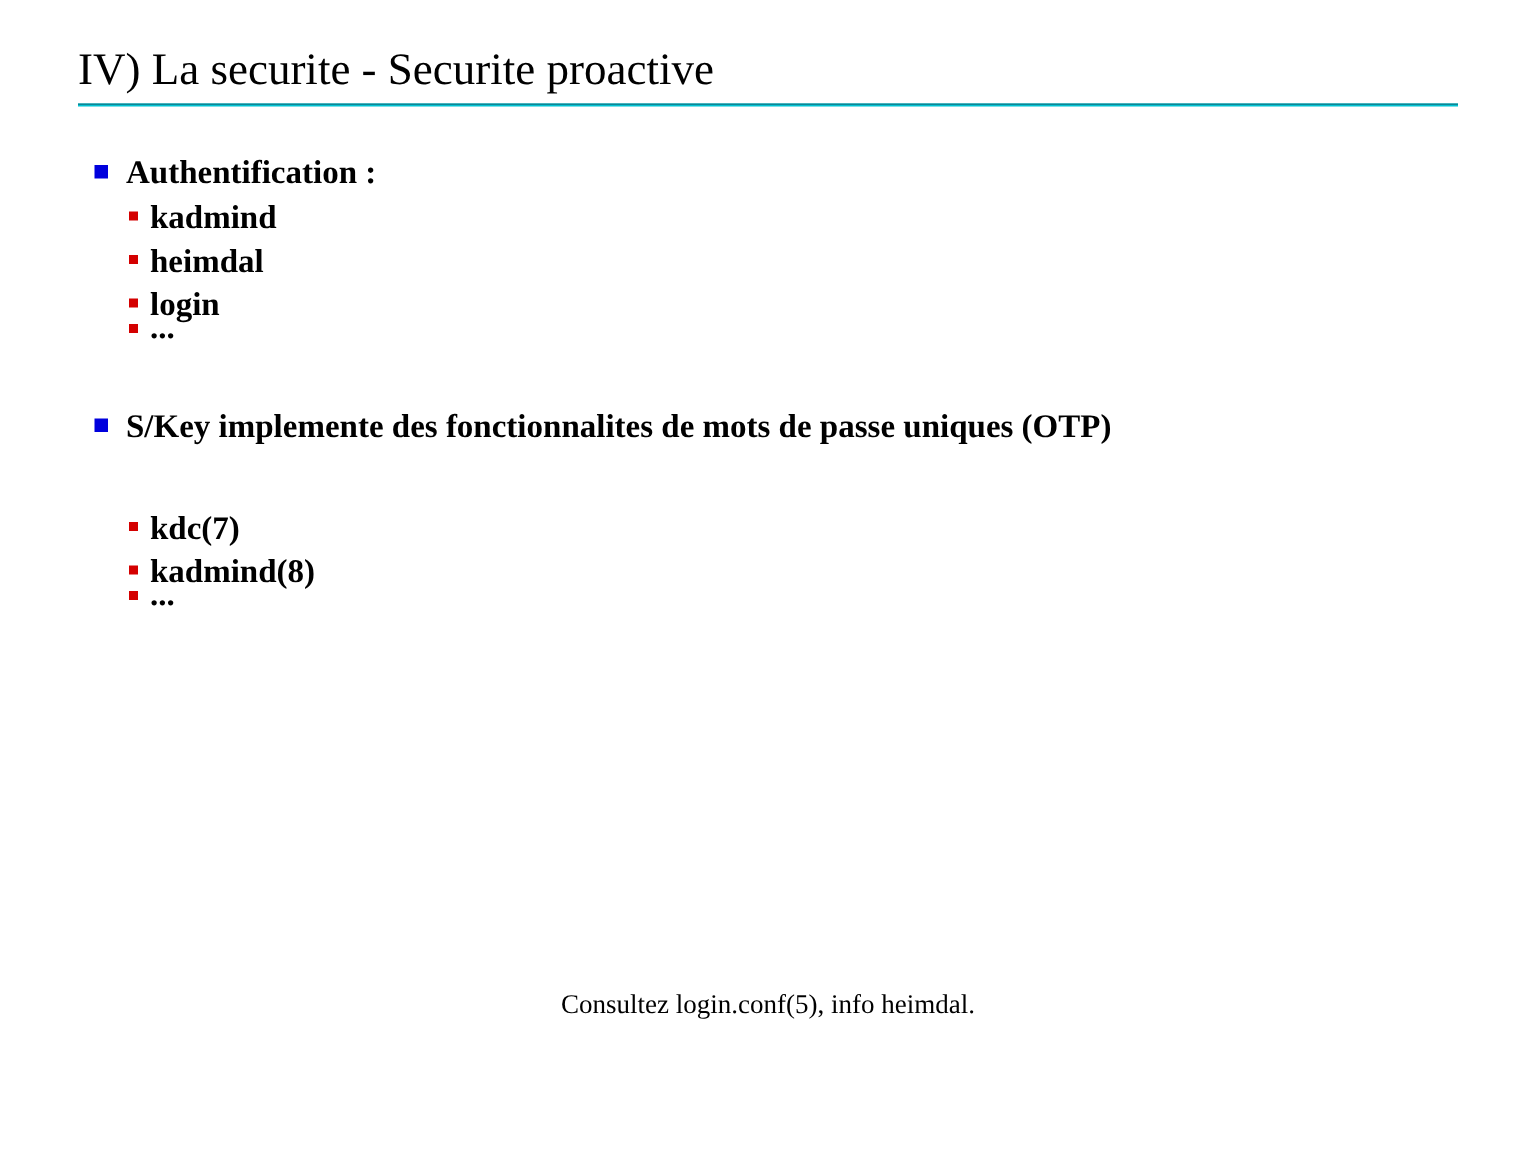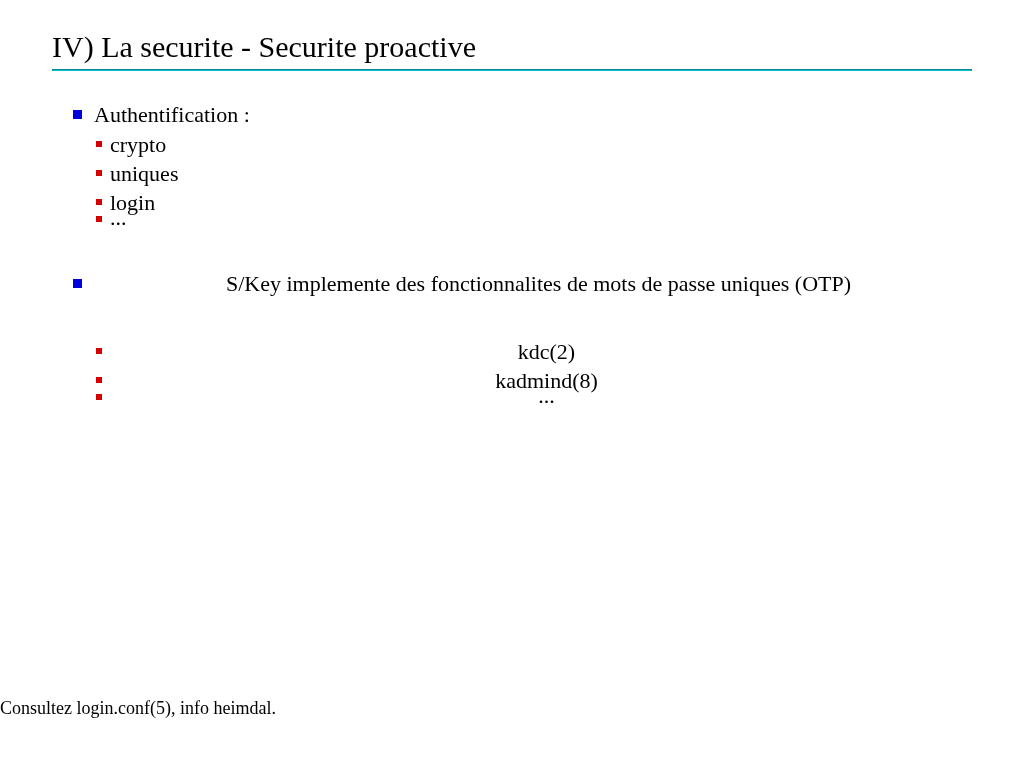--- a/index.html
+++ b/index.html
@@ -40,26 +40,27 @@
   }
   .title-rule {
     margin-top: 5px;
     width: 920px;
     height: 2px;
     background: var(--rule-bottom);
     border-top: 1px solid var(--rule-top);
   }
   .slide-body {
     position: absolute;
-    left: 73px;
+    left: 63px;
     top: 100px;
     width: 910px;
+    font-weight: bold;
   }
   .group { margin: 0; }
-  .group + .group { margin-top: 38px; text-align: center; }
+  .group + .group { margin-top: 38px; }
   .l1 {
     position: relative;
     padding-left: 21px;
     font-size: 22px;
     line-height: 30px;
     white-space: nowrap;
   }
   .b1 {
     position: absolute;
     left: 0;
@@ -84,22 +85,23 @@
     background: var(--level2-bullet);
   }
   .l2.tight {
     margin-top: -12px;
     line-height: 26px;
   }
   .l2.tight .b2 { top: 11px; }
   .slide-footer {
     position: absolute;
     left: 0;
-    top: 697px;
+    top: 658px;
     width: 1024px;
+    text-align: center;
     font-size: 18px;
     line-height: 22px;
   }
 </style>
 </head>
 <body>
 
 <div class="slide">
 
   <div class="slide-header">
@@ -109,25 +111,25 @@
 
   <div class="slide-body">
 
     <section class="group">
       <div class="l1">
         <span class="b1"></span>
         <span>Authentification :</span>
       </div>
       <div class="l2">
         <span class="b2"></span>
-        <span>crypto</span>
+        <span>kadmind</span>
       </div>
       <div class="l2">
         <span class="b2"></span>
-        <span>uniques</span>
+        <span>heimdal</span>
       </div>
       <div class="l2">
         <span class="b2"></span>
         <span>login</span>
       </div>
       <div class="l2 tight">
         <span class="b2"></span>
         <span>...</span>
       </div>
     </section>
@@ -135,21 +137,21 @@
     <section class="group">
       <div class="l1">
         <span class="b1"></span>
         <span>S/Key implemente des fonctionnalites de mots de passe uniques (OTP)</span>
       </div>
     </section>
 
     <section class="group">
       <div class="l2">
         <span class="b2"></span>
-        <span>kdc(2)</span>
+        <span>kdc(7)</span>
       </div>
       <div class="l2">
         <span class="b2"></span>
         <span>kadmind(8)</span>
       </div>
       <div class="l2 tight">
         <span class="b2"></span>
         <span>...</span>
       </div>
     </section>

